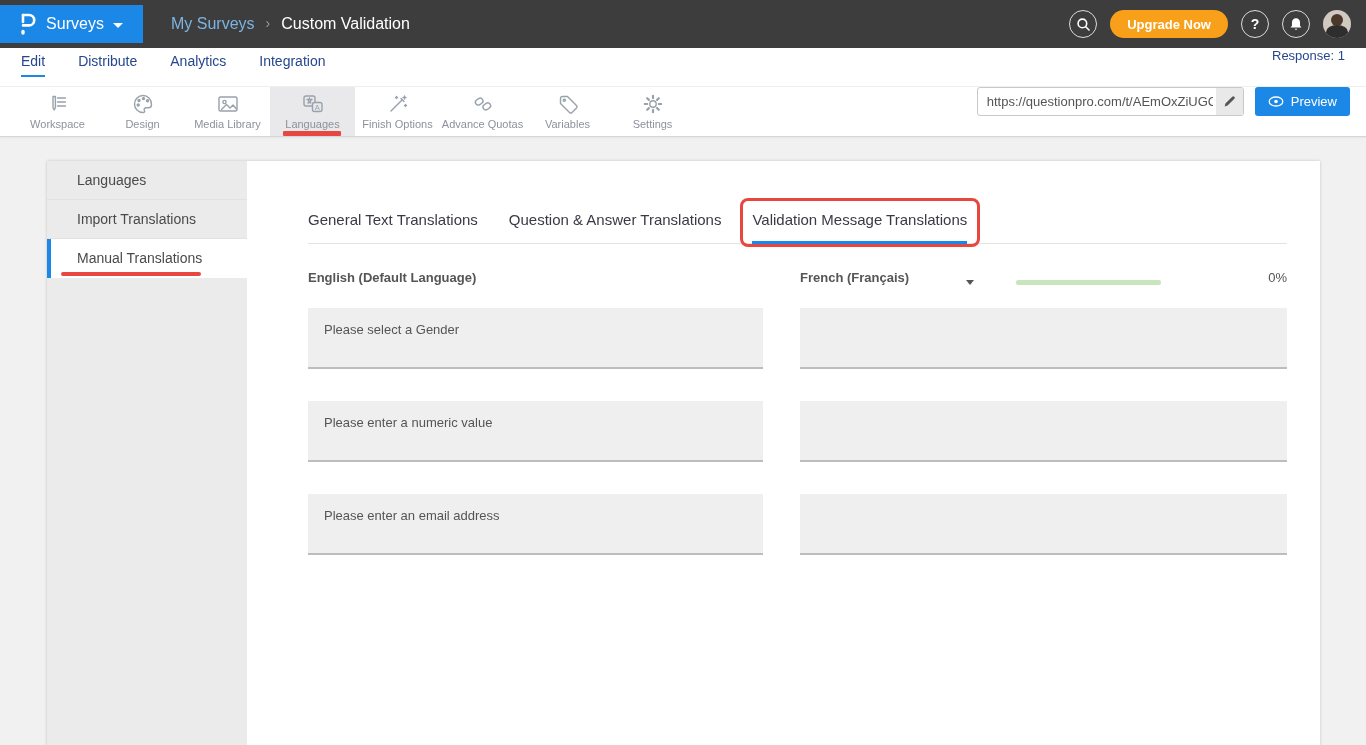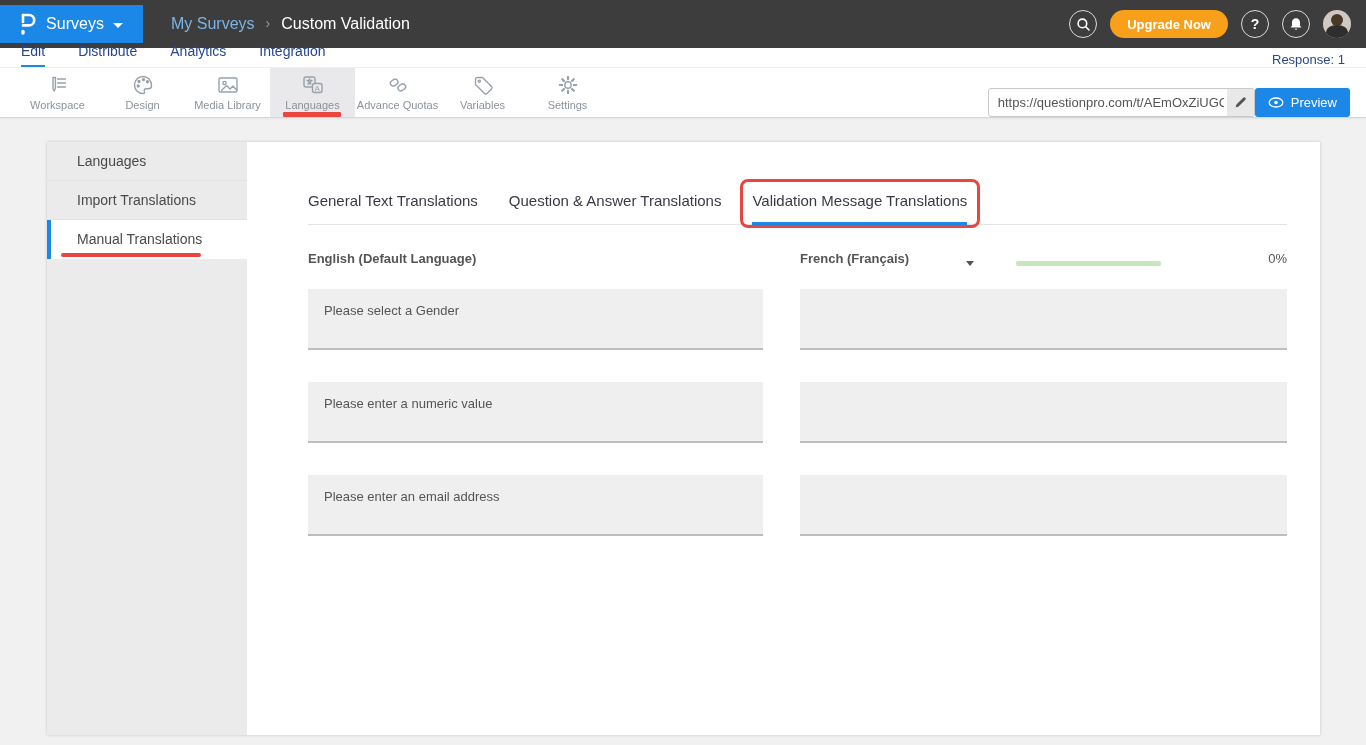--- a/index.html
+++ b/index.html
@@ -24,39 +24,39 @@
     font-weight:bold; cursor:pointer; flex:none; }
   .upgrade-btn { height:28px; border-radius:14px; background:var(--upgrade_orange,#f9a01b);
     color:#fff; font-size:13px; font-weight:bold; padding:0 17px; display:flex; align-items:center;
     cursor:pointer; border:none; }
   .avatar { width:28px; height:28px; border-radius:50%; background:#cfc9c0; overflow:hidden;
     position:relative; cursor:pointer; flex:none; }
   .avatar .head { position:absolute; left:8px; top:4px; width:12px; height:12px; border-radius:50%; background:#4a3828; }
   .avatar .body { position:absolute; left:3px; top:15px; width:22px; height:14px; border-radius:50% 50% 0 0; background:#2e2e2e; }
 
   
-  .nav-row { height:20px; background:#fff; display:flex; align-items:flex-end; padding:0 21px;
+  .nav-row { height:39px; background:#fff; display:flex; align-items:flex-start; padding:0 21px;
     border-bottom:1px solid #efefef; }
   .nav-tab { font-size:14px; color:var(--navy,#26478d); margin-right:33px; height:29px;
     line-height:27px; cursor:pointer; }
   .nav-tab.active { border-bottom:2px solid var(--accent,#1b87e6); }
   .response-count { margin-left:auto; color:var(--navy,#26478d); font-size:13px; }
 
   
   .toolbar { height:50px; background:#fff; display:flex; align-items:stretch; padding-left:15px;
     border-bottom:1px solid #d6d6d6; box-shadow:0 1px 2px rgba(0,0,0,.05); }
   .tool-item { width:85px; display:flex; flex-direction:column; align-items:center;
     justify-content:center; gap:3px; cursor:pointer; position:relative; }
   .tool-item.active { background:#e9e9ec; }
   .tool-label { font-size:11px; color:#8b929c; white-space:nowrap; }
   .tool-icon { height:22px; display:flex; align-items:center; }
   .tool-icon svg { stroke:#99a1aa; fill:none; stroke-width:1.4; stroke-linecap:round; stroke-linejoin:round; }
   .red-bar-tool { position:absolute; bottom:0; left:13px; right:14px; height:5px;
     background:var(--annotation_red,#e8473f); border-radius:1px; }
-  .toolbar-right { margin-left:auto; display:flex; align-items:flex-end; padding-right:16px; }
+  .toolbar-right { margin-left:auto; display:flex; align-items:flex-start; gap:11px; padding-right:16px; }
   .url-wrap { position:relative; }
   .url-input { width:267px; height:29px; border:1px solid #c9c9c9; border-radius:3px;
     font-size:13px; color:#555; padding:0 30px 0 9px; font-family:"Liberation Sans",sans-serif; background:#fff; }
   .url-edit { position:absolute; right:1px; top:1px; bottom:1px; width:27px; background:#e9e9e9;
     border-radius:0 2px 2px 0; display:flex; align-items:center; justify-content:center; cursor:pointer; }
   .preview-btn { height:29px; background:var(--accent,#1b87e6); border:none; border-radius:3px;
     color:#fff; font-size:13px; padding:0 13px; display:flex; align-items:center; gap:7px; cursor:pointer; }
 
   
   .page { position:relative; height:617px; }
@@ -193,20 +193,32 @@
         <rect x="11.5" y="9.5" width="9.5" height="9" rx="2" fill="#e9e9ec"></rect>
         <text x="16.2" y="16.6" font-size="7.5" text-anchor="middle" fill="#99a1aa" stroke="none" font-family="Liberation Sans, sans-serif">A</text>
       </svg>
     </span>
     <span class="tool-label">Languages</span>
     <span class="red-bar-tool"></span>
   </div>
   <div class="tool-item">
     <span class="tool-icon">
       <svg width="22" height="22" viewBox="0 0 22 22">
+        <path d="M4 18 L15 7"></path>
+          <path d="M14 5.5 l3 3"></path>
+          <path d="M17.5 3 v3 M16 4.5 h3"></path>
+        <path d="M9.5 3.5 v2 M8.5 4.5 h2"></path>
+          <path d="M18.5 11.5 v2 M17.5 12.5 h2"></path>
+      </svg>
+    </span>
+    <span class="tool-label">Finish Options</span>
+  </div>
+  <div class="tool-item">
+    <span class="tool-icon">
+      <svg width="22" height="22" viewBox="0 0 22 22">
         <rect x="3.2" y="5.8" width="8" height="5.6" rx="2.8" transform="rotate(-35 7.2 8.6)"></rect>
         <rect x="10.8" y="10.6" width="8" height="5.6" rx="2.8" transform="rotate(-35 14.8 13.4)"></rect>
       </svg>
     </span>
     <span class="tool-label">Advance Quotas</span>
   </div>
   <div class="tool-item">
     <span class="tool-icon">
       <svg width="22" height="22" viewBox="0 0 22 22">
         <path d="M3.5 5.5 v5 l9 9 a1.8 1.8 0 0 0 2.5 0 l4.5-4.5 a1.8 1.8 0 0 0 0-2.5 l-9-9 h-5 a2 2 0 0 0-2 2z"></path>

